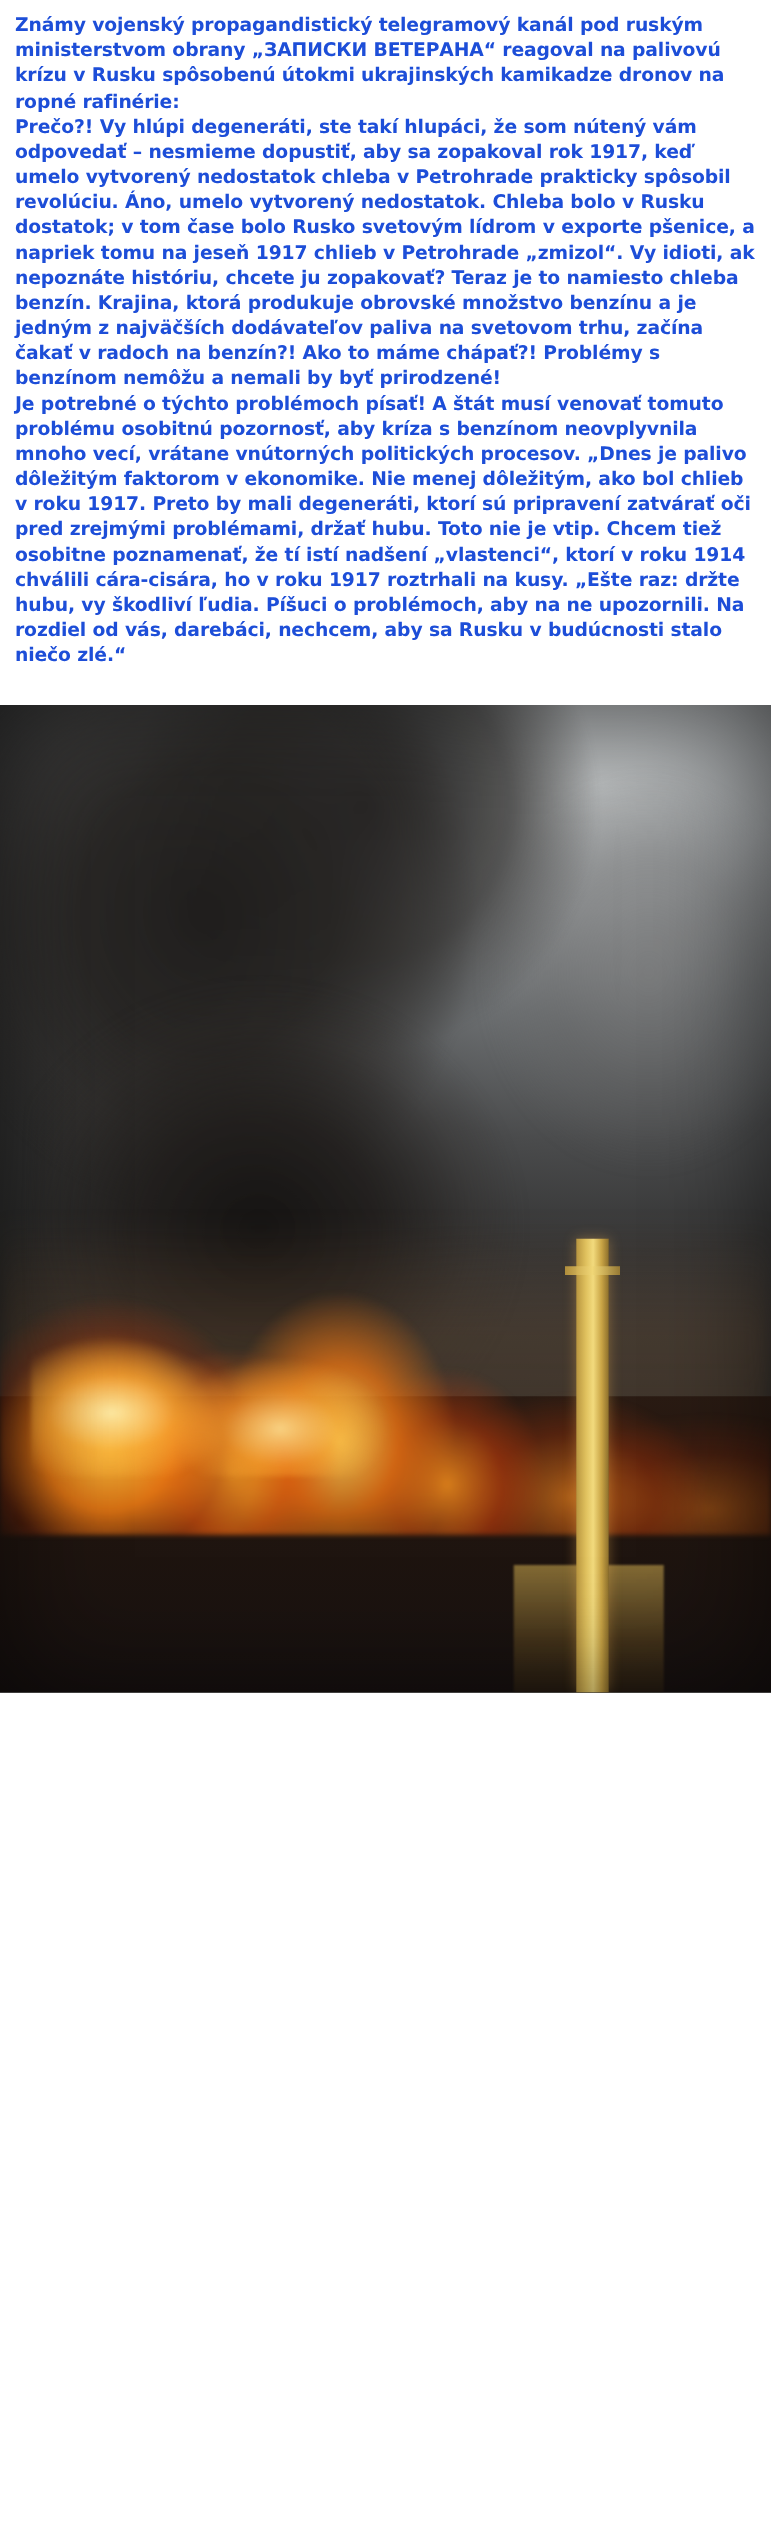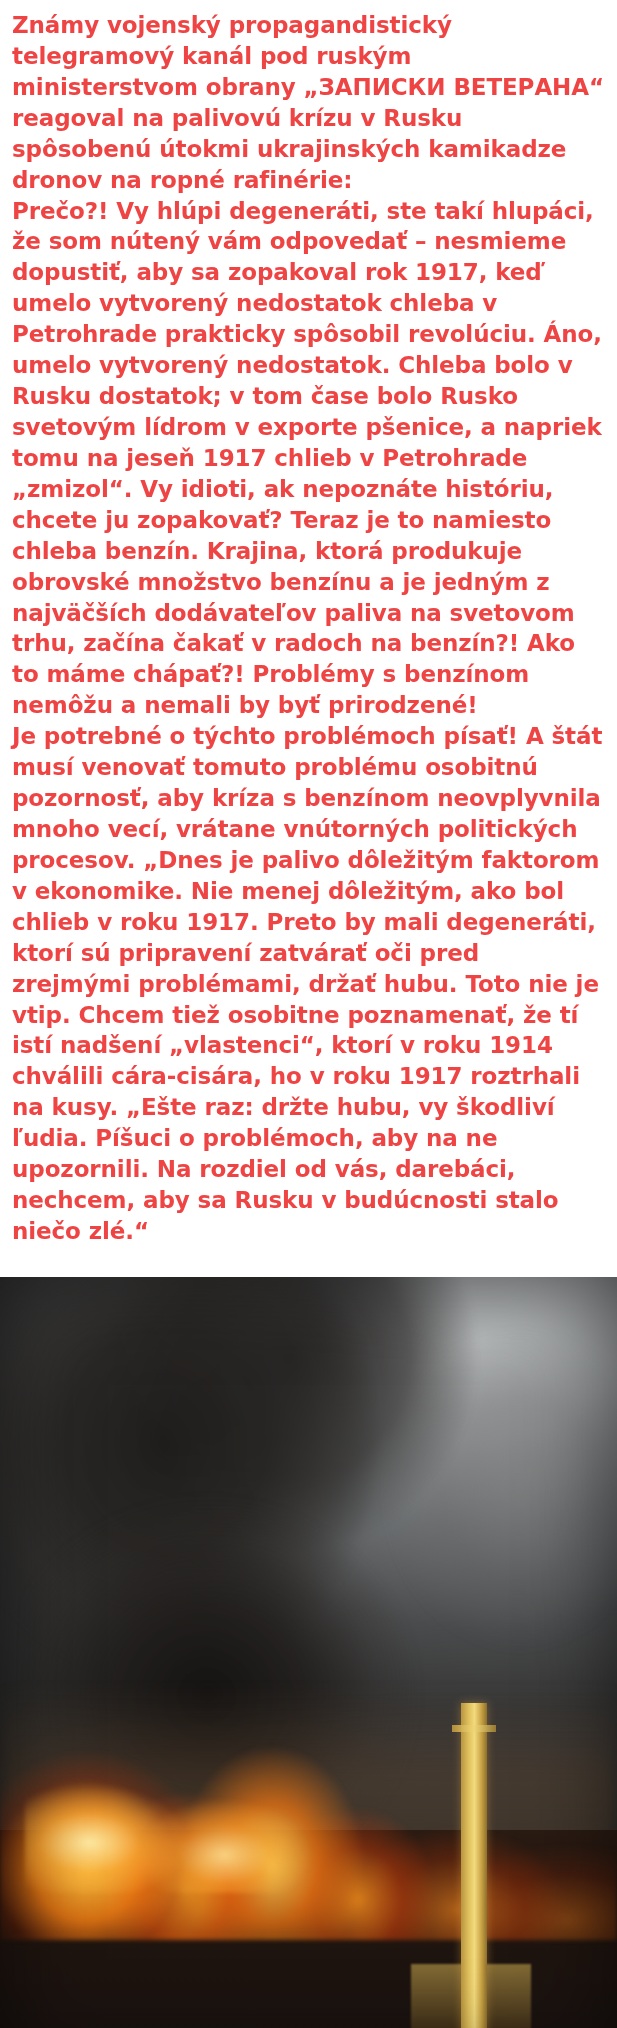--- a/index.html
+++ b/index.html
@@ -16,24 +16,24 @@
     min-height: 2028px;
     background: #ffffff;
     position: relative;
     overflow: hidden;
   }
   .article {
     padding: 10px 12px 0 12px;
     box-sizing: border-box;
   }
   .body-text {
-    font-size: 23px;
+    font-size: 15px;
     line-height: 1.345;
     font-weight: 700;
-    color: #ef4444;
+    color: #1d4ed8;
     letter-spacing: -0.1px;
     white-space: pre-wrap;
     word-wrap: break-word;
     margin: 0;
   }
   .media {
     margin-top: 30px;
     width: 617px;
     height: 790px;
     position: relative;

